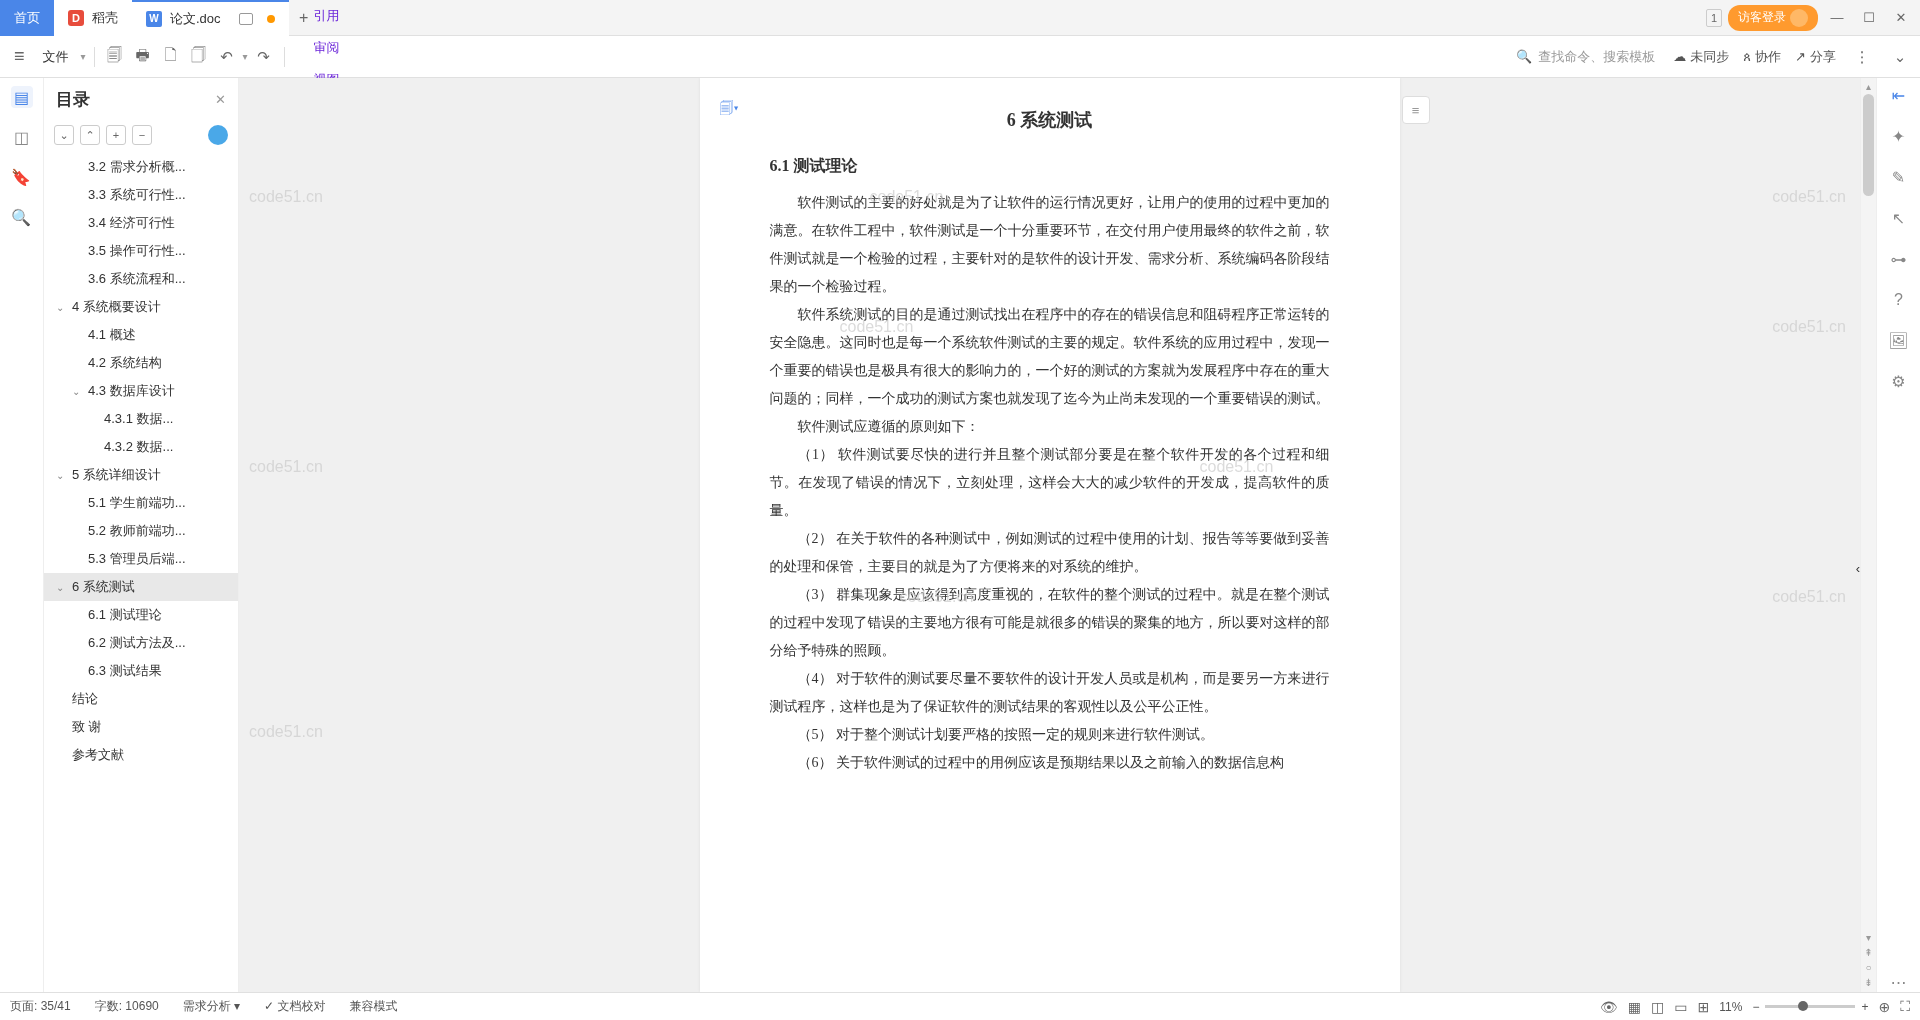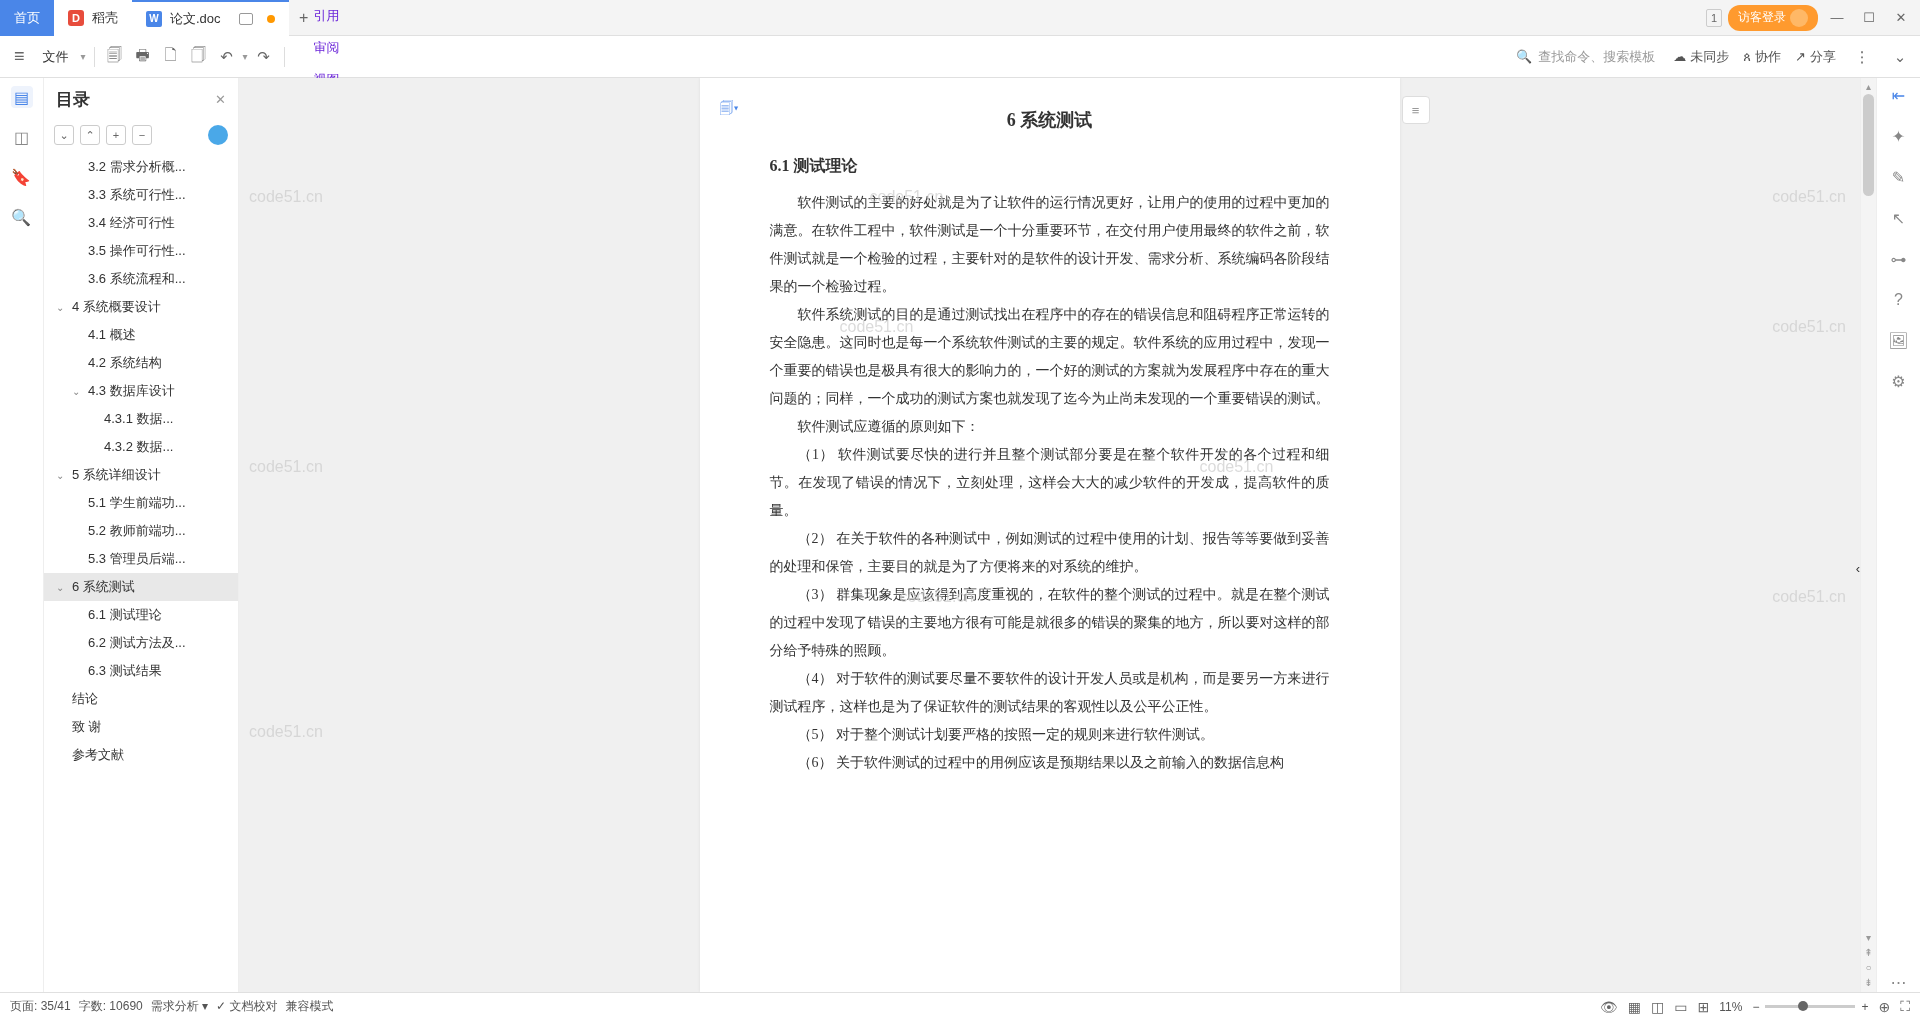--- a/index.html
+++ b/index.html
@@ -74,21 +74,21 @@
 
 .rightbar { width:44px; background:#fff; border-left:1px solid #eee; display:flex; flex-direction:column; align-items:center; padding-top:8px; gap:22px;}
 .rightbar .icon { color:#888; font-size:16px; cursor:pointer;}
 .doc-scroll { width:16px; background:#f4f4f4; border-left:1px solid #eee; position:relative;}
 .doc-scroll .arrow { height:16px; display:flex; align-items:center; justify-content:center; color:#999; font-size:10px;}
 .doc-scroll .track { position:absolute; top:16px; bottom:48px; left:2px; right:2px;}
 .doc-scroll .thumb { position:absolute; top:0; height:12%; left:0; right:0; background:#ccc; border-radius:6px;}
 .doc-scroll .bottom-ctrls { position:absolute; bottom:0; left:0; right:0; display:flex; flex-direction:column; align-items:center; gap:4px; padding:4px 0;}
 
 
-.statusbar { height:28px; border-top:1px solid #e0e0e0; display:flex; align-items:center; padding:0 10px; font-size:12px; color:#555; gap:8px;}
+.statusbar { height:28px; border-top:1px solid #e0e0e0; display:flex; align-items:center; padding:0 10px; font-size:12px; color:#555; gap:24px;}
 .statusbar-right { margin-left:auto; display:flex; align-items:center; gap:10px;}
 .zoom-slider { display:flex; align-items:center; gap:6px;}
 .zoom-slider .track { width:90px; height:3px; background:#ccc; position:relative;}
 .zoom-slider .track .knob { position:absolute; left:50%; top:-4px; width:10px; height:10px; background:#666; border-radius:50%;}
 .status-icon { color:#666; cursor:pointer; font-size:14px;}
 </style>
 </head>
 <body>
 
 <div class="titlebar">

